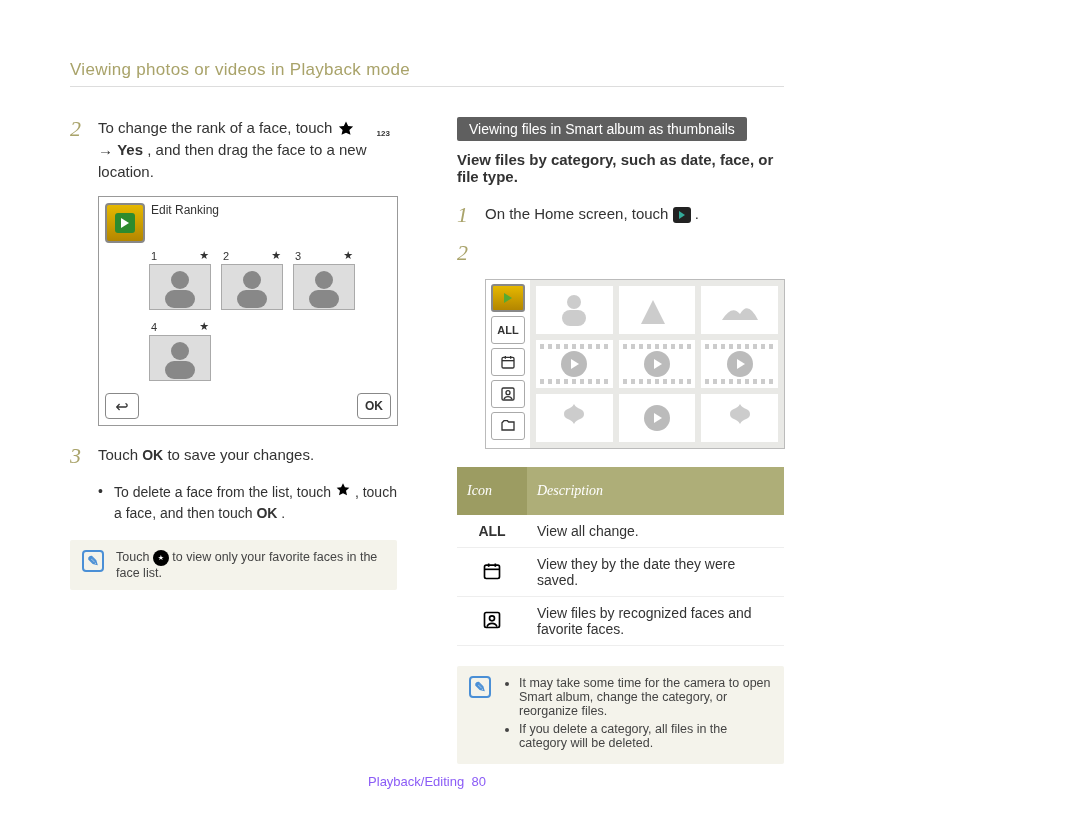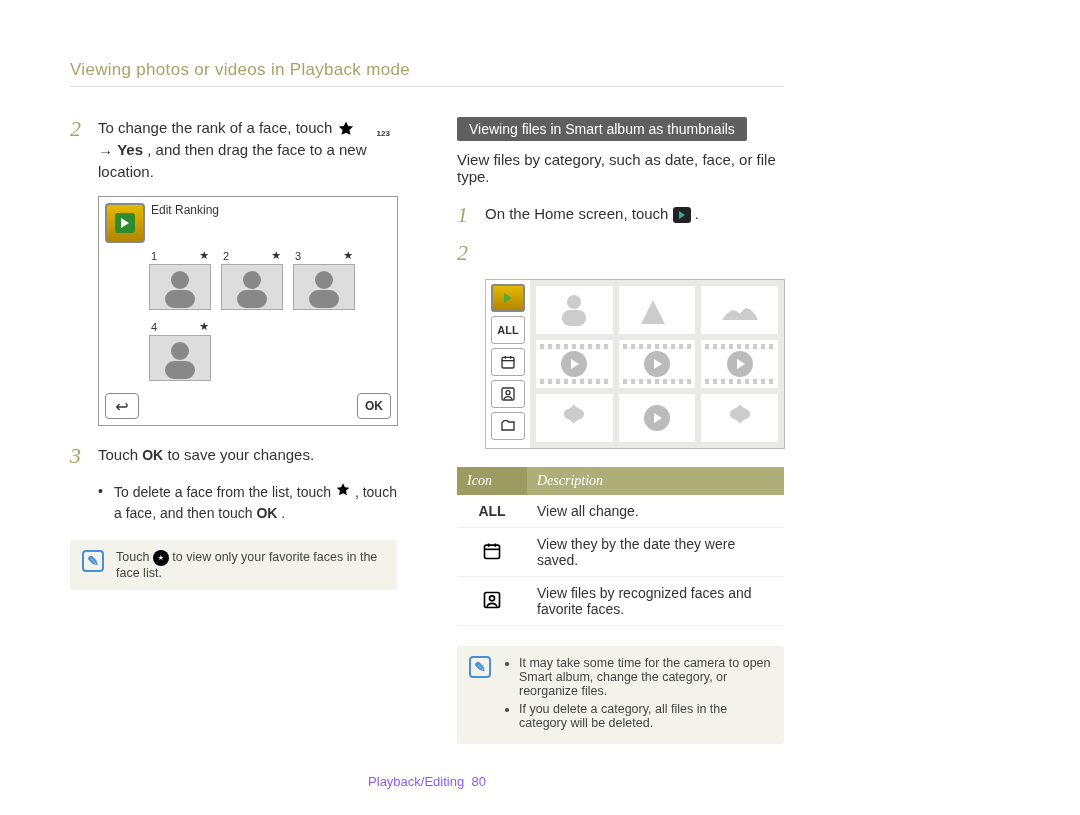--- a/index.html
+++ b/index.html
@@ -12,21 +12,21 @@
   .step { display: flex; gap: 12px; margin-bottom: 14px; }
   .step-num { font-size: 22px; color: #a9a36a; font-style: italic; font-family: Georgia, serif; line-height: 1.1; min-width: 16px; }
   .step-body { font-size: 15px; line-height: 1.45; color: #333; }
   .bold { font-weight: 700; }
   .arrow { font-family: Arial; }
   .bullet { display: flex; gap: 10px; margin-left: 28px; font-size: 14px; line-height: 1.4; color: #333; }
   .bullet .dot { min-width: 6px; }
   .tip-box { display: flex; gap: 12px; background: #f4f3eb; padding: 10px 12px; border-radius: 2px; font-size: 12.5px; color: #444; margin-top: 16px; align-items: flex-start;}
   .tip-icon { width: 22px; height: 22px; border: 2px solid #4a8fd6; color:#4a8fd6; border-radius:4px; display:flex; align-items:center; justify-content:center; font-weight:700; font-size:14px; flex-shrink:0;}
   .pill { background: #5f5f5f; color: #fff; display: inline-block; padding: 4px 12px; border-radius: 2px; font-size: 14px; margin-bottom: 10px;}
-  .desc { font-size: 15px; color:#333; margin-bottom: 18px; }
+  .desc { font-size: 15px; color:#333; margin-bottom: 18px; font-weight: bold; }
 
   
   .screen1 { width: 300px; margin: 10px 0 18px 28px; border: 1px solid #999; background:#fff; }
   .sc1-top { display:flex; }
   .sc1-album { width:40px; height:40px; margin:6px; background: linear-gradient(#e6b800,#b38600); border:2px solid #888; border-radius:4px; display:flex; align-items:center; justify-content:center;}
   .sc1-album .play { width:20px; height:20px; background:#2e8b2e; border-radius:3px; display:flex; align-items:center; justify-content:center;}
   .sc1-album .play::after{content:""; border-left:8px solid #fff; border-top:5px solid transparent; border-bottom:5px solid transparent;}
   .sc1-title { font-size:12px; color:#333; padding-top:6px;}
   .sc1-grid { display:flex; flex-wrap:wrap; gap:10px; padding: 0 10px 8px 50px;}
   .sc1-cell { width:62px; }
@@ -53,21 +53,21 @@
   .sc2-cell { background:#fff; display:flex; align-items:center; justify-content:center;}
   .sc2-cell svg { width:40px; height:40px; fill:#ccc;}
   .sc2-play { width:26px; height:26px; background:#bbb; border-radius:50%; display:flex; align-items:center; justify-content:center;}
   .sc2-play::after{content:""; border-left:8px solid #fff; border-top:5px solid transparent; border-bottom:5px solid transparent; margin-left:2px;}
   .sc2-film { position:relative; }
   .sc2-film::before, .sc2-film::after { content:""; position:absolute; left:4px; right:4px; height:5px; background-image: repeating-linear-gradient(to right,#ccc 0 4px, transparent 4px 8px);}
   .sc2-film::before{ top:4px;} .sc2-film::after{ bottom:4px;}
 
   
   table.icon-table { width:100%; border-collapse: collapse; font-size:14px; margin-top:4px;}
-  table.icon-table th { background:#aeae78; color:#fff; font-weight:400; text-align:left; padding:6px 10px; font-style:italic; font-family: Georgia, serif;}
+  table.icon-table th { background:#aeae78; color:#fff; font-weight:400; text-align:left; padding:16px 10px; font-style:italic; font-family: Georgia, serif;}
   table.icon-table th:first-child { width:70px; background:#9c9c62;}
   table.icon-table td { padding:8px 10px; border-bottom:1px solid #eee; vertical-align:middle;}
   table.icon-table td:first-child { text-align:center; font-weight:700;}
   .ico-box { display:inline-flex; width:20px; height:20px; align-items:center; justify-content:center;}
 
   .tip-box ul { list-style: disc; padding-left: 16px;}
   .tip-box ul li { margin-bottom:4px;}
 
   .footer { position:absolute; bottom:26px; width:100%; left:0; text-align:center; font-size:13px; color:#8b5cf6;}
   .footer .pg { font-weight:400;}

